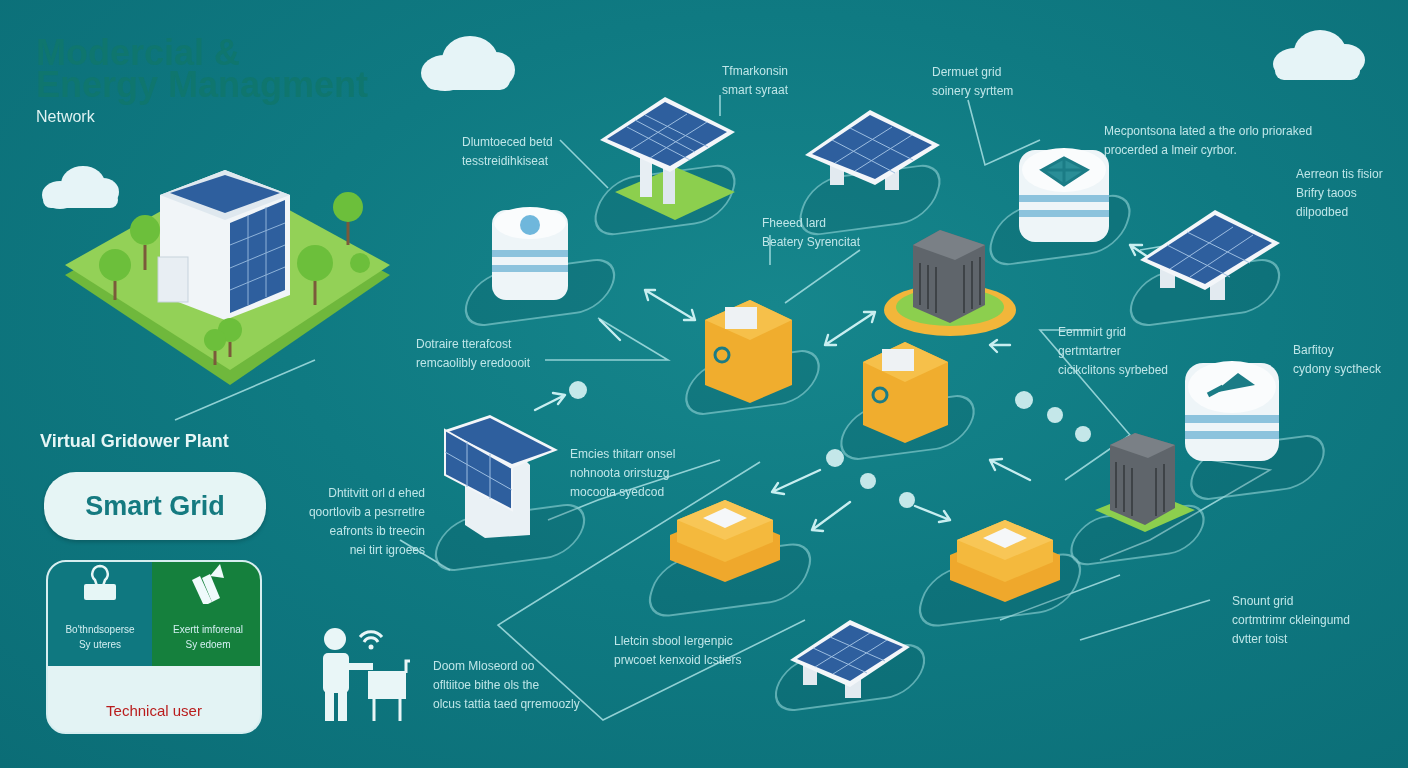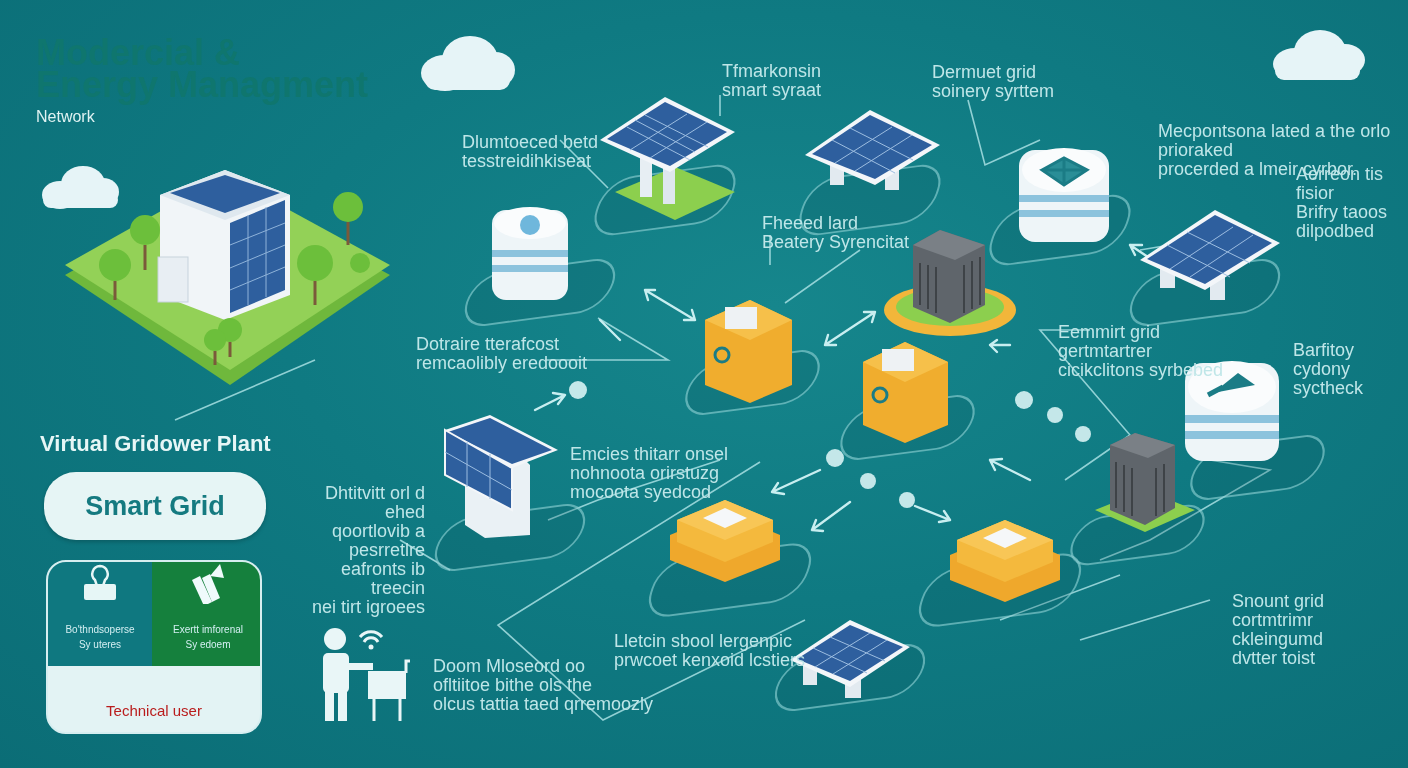--- a/index.html
+++ b/index.html
@@ -1,25 +1,25 @@
 <!DOCTYPE html>
 <html><head>
 <meta charset="utf-8">
 <style>
   *{box-sizing:border-box;margin:0;padding:0}
   html,body{width:1408px;height:768px;overflow:hidden}
   body{background:radial-gradient(ellipse at 55% 40%,#16868c 0%,#0f7a82 45%,#0b6d76 100%);font-family:"Liberation Sans",sans-serif;position:relative;color:#cdeff0}
   .abs{position:absolute}
   .title-1,.title-2{color:#0f766e;font-weight:bold;font-size:36px;line-height:33px}
   .title-3{color:#dff2f2;font-size:16px;line-height:30px}
-  .label{font-size:18px;line-height:19px;color:#bfe6e8;white-space:pre-line}
+  .label{font-size:12px;line-height:19px;color:#bfe6e8;white-space:pre-line}
   .cloud{position:absolute}
   .pad{position:absolute;border:2px solid rgba(160,225,228,0.55);border-radius:28px;transform:skewX(-25deg) rotate(-8deg);background:rgba(10,90,98,0.25)}
   svg.lines{position:absolute;left:0;top:0}
-  .vpp-title{font-size:22px;font-weight:bold;color:#e6f6f6}
+  .vpp-title{font-size:18px;font-weight:bold;color:#e6f6f6}
   .smart-pill{left:44px;top:472px;width:222px;height:68px;border-radius:32px;background:#e6f5f5;display:flex;align-items:center;justify-content:center;font-size:27px;font-weight:bold;color:#157a80;box-shadow:0 2px 4px rgba(0,0,0,0.2)}
   .card{left:46px;top:560px;width:216px;height:174px;border-radius:20px;background:#e3f3f4;overflow:hidden;border:2px solid #d7eef0}
   .card .half{position:absolute;top:0;height:104px;display:flex;flex-direction:column;align-items:center;justify-content:flex-end;padding-bottom:14px}
   .card .left{left:0;width:104px;background:#0f7880}
   .card .right{left:104px;width:112px;background:#15803d}
   .card .txt{font-size:10px;line-height:15px;color:#d4eff2;text-align:center;white-space:pre-line}
   .card .foot{position:absolute;left:0;bottom:0;width:100%;height:44px;display:flex;align-items:center;justify-content:center;font-size:15px;color:#b91c1c}
   .node{position:absolute}
 </style>
 </head>
@@ -305,21 +305,21 @@
 </svg>
 
 <div class="abs label" style="left:722px;top:62px">Tfmarkonsin
 smart syraat</div>
 <div class="abs label" style="left:932px;top:63px">Dermuet grid
 soinery syrttem</div>
 <div class="abs label" style="left:462px;top:133px">Dlumtoeced betd
 tesstreidihkiseat</div>
 <div class="abs label" style="left:762px;top:214px">Fheeed lard
 Beatery Syrencitat</div>
-<div class="abs label" style="left:1158px;top:122px">Mecpontsona lated a the orlo prioraked
+<div class="abs label" style="left:1104px;top:122px">Mecpontsona lated a the orlo prioraked
 procerded a lmeir cyrbor.</div>
 <div class="abs label" style="left:1296px;top:165px">Aerreon tis fisior
 Brifry taoos dilpodbed</div>
 <div class="abs label" style="left:416px;top:335px">Dotraire tterafcost
 remcaolibly eredoooit</div>
 <div class="abs label" style="left:1058px;top:323px">Eemmirt grid
 gertmtartrer
 cicikclitons syrbebed</div>
 <div class="abs label" style="left:1293px;top:341px">Barfitoy
 cydony syctheck</div>

